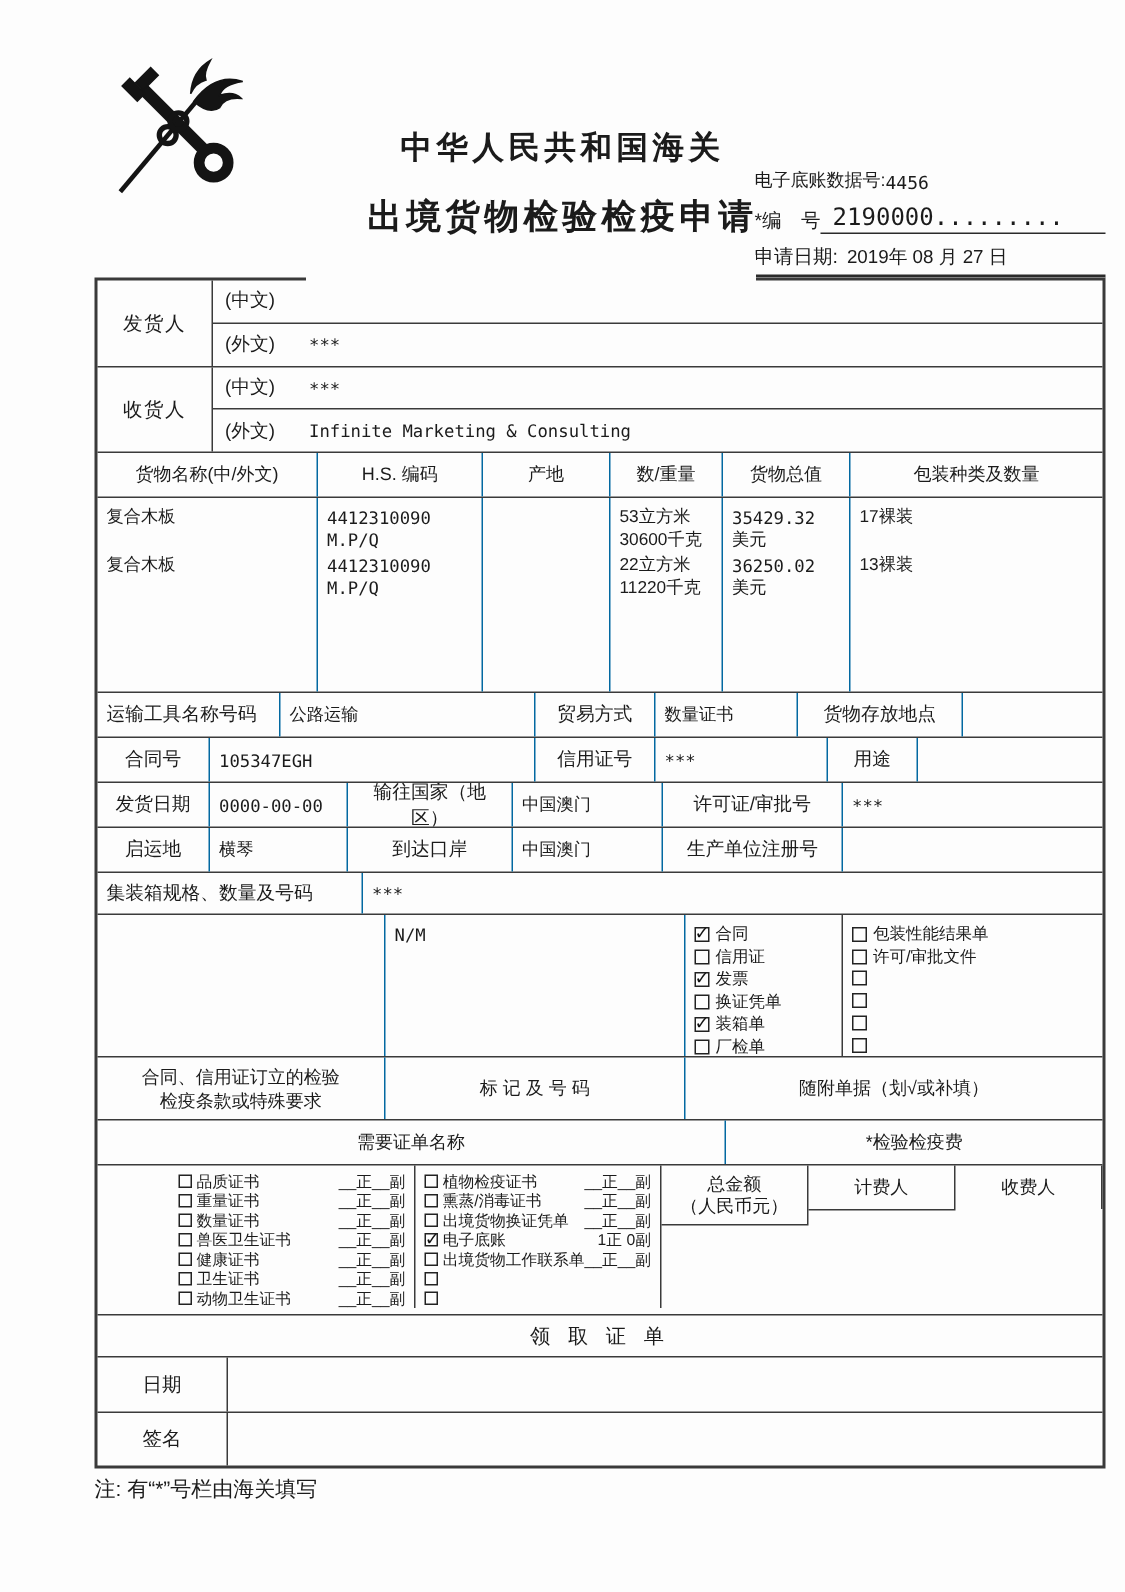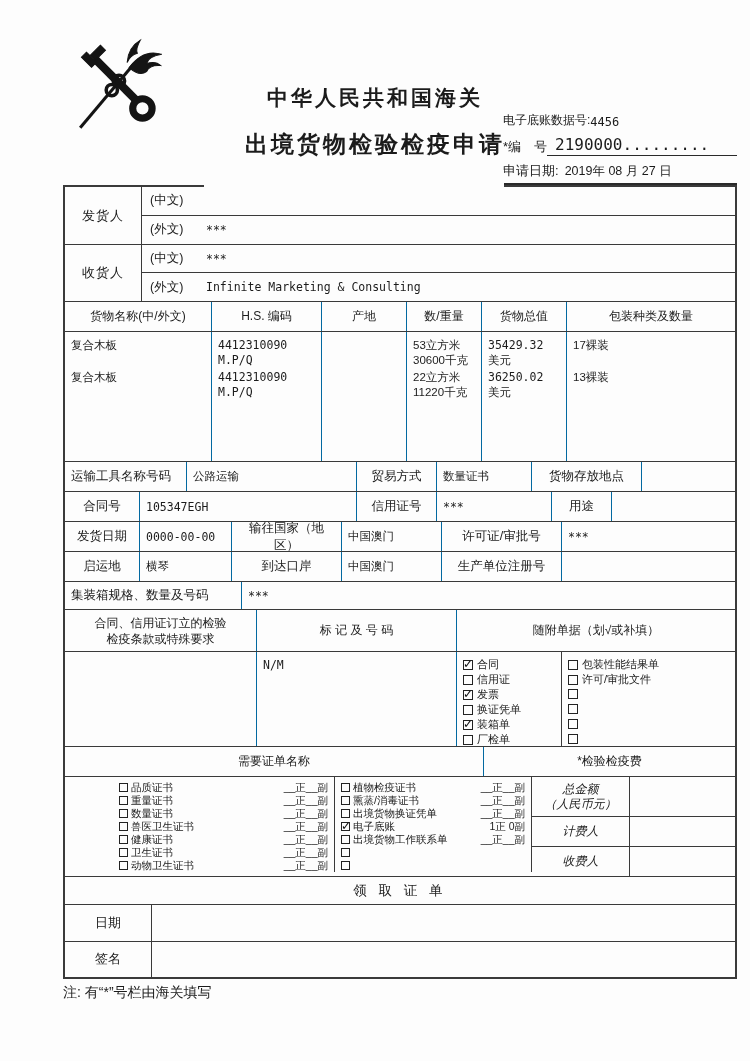--- a/index.html
+++ b/index.html
@@ -63,21 +63,21 @@
   
   .cert-head { height:30px; font-size:13px; }
   .cert-body { height:100px; align-items:flex-start;padding-left:48px; }
   .cert-col { display:flex; flex-direction:column; padding:4px 6px 0 6px; border-right:1px solid #3a3a3a; }
   .cert-col.c1 { width:222px; }
   .cert-col.c2 { width:197px; }
   .cert-row { display:flex; align-items:center; height:13px; font-size:10.5px; white-space:nowrap; }
   .cert-row .box { width:9px; height:9px; margin-right:3px; }
   .cert-row .clabel { flex:1; overflow:hidden; }
   .cert-row .copies { font-size:10.5px; }
-  .fee-col { flex:1; display:flex; flex-direction:column;font-style:italic; }
+  .fee-col { flex:1; display:flex; flex-direction:row; }
   .fee-row { display:flex; border-bottom:1px solid #3a3a3a; flex:none; }
   .fee-row:last-child { border-bottom:none; }
   .fee-lbl { width:98px; border-right:1px solid #3a3a3a; display:flex; flex-direction:column; align-items:center; justify-content:center; font-size:12px; line-height:15px; text-align:center; }
   .fee-val { flex:1; }
   
   .decl-row { height:100px; align-items:stretch; }
   .decl-cell { width:380px; border-right:1px solid #3a3a3a; padding:5px 8px; font-size:12px; display:block; }
   .decl-title { font-size:12.5px; margin-bottom:2px; }
   .decl-line { font-family:"DejaVu Serif", serif; font-style:italic; font-size:12px; line-height:17px; }
   .decl-line.indent { text-indent:14px; }
@@ -261,29 +261,20 @@
       <div class="cell valc" style="width:100px">中国澳门</div>
       <div class="cell lblc center" style="width:120px">生产单位注册号</div>
       <div class="cell valc flex1"></div>
     </div>
 
     <div class="row" style="height:28px">
       <div class="cell lblc" style="width:177px">集装箱规格、数量及号码</div>
       <div class="cell valc mono flex1">***</div>
     </div>
 
-    <div class="row clause-head">
-      <div class="cell center two-line" style="width:192px">
-        <div>合同、信用证订立的检验</div>
-        <div>检疫条款或特殊要求</div>
-      </div>
-      <div class="cell center" style="width:200px">标 记 及 号 码</div>
-      <div class="cell center flex1">随附单据（划√或补填）</div>
-    </div>
-
     <div class="row clause-body">
       <div class="cell valc" style="width:192px"></div>
       <div class="cell marks-cell mono valc" style="width:200px">N/M</div>
       <div class="docs-wrap">
         <div class="docs-col left">
           <div class="chk-row">
               <span class="box checked"></span>
               <span>合同</span>
             </div>
           <div class="chk-row">
@@ -327,20 +318,29 @@
           <div class="chk-row">
               <span class="box"></span>
               <span></span>
             </div>
           <div class="chk-row">
               <span class="box"></span>
               <span></span>
             </div>
         </div>
       </div>
+    </div>
+
+    <div class="row clause-head">
+      <div class="cell center two-line" style="width:192px">
+        <div>合同、信用证订立的检验</div>
+        <div>检疫条款或特殊要求</div>
+      </div>
+      <div class="cell center" style="width:200px">标 记 及 号 码</div>
+      <div class="cell center flex1">随附单据（划√或补填）</div>
     </div>
 
     <div class="row cert-head">
       <div class="cell center" style="width:419px">需要证单名称</div>
       <div class="cell center flex1">*检验检疫费</div>
     </div>
 
     <div class="row cert-body">
       <div class="cert-col c1">
         <div class="cert-row">

